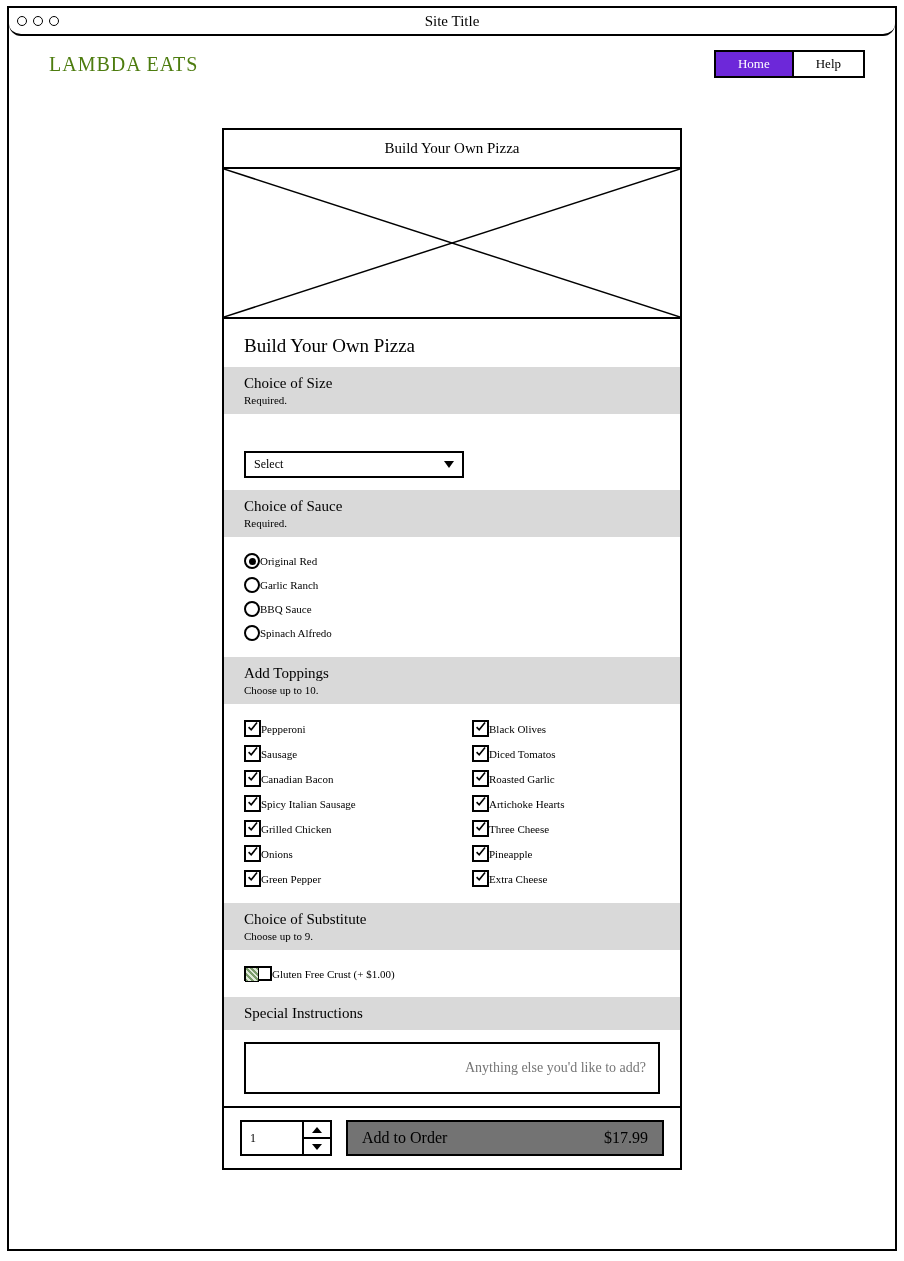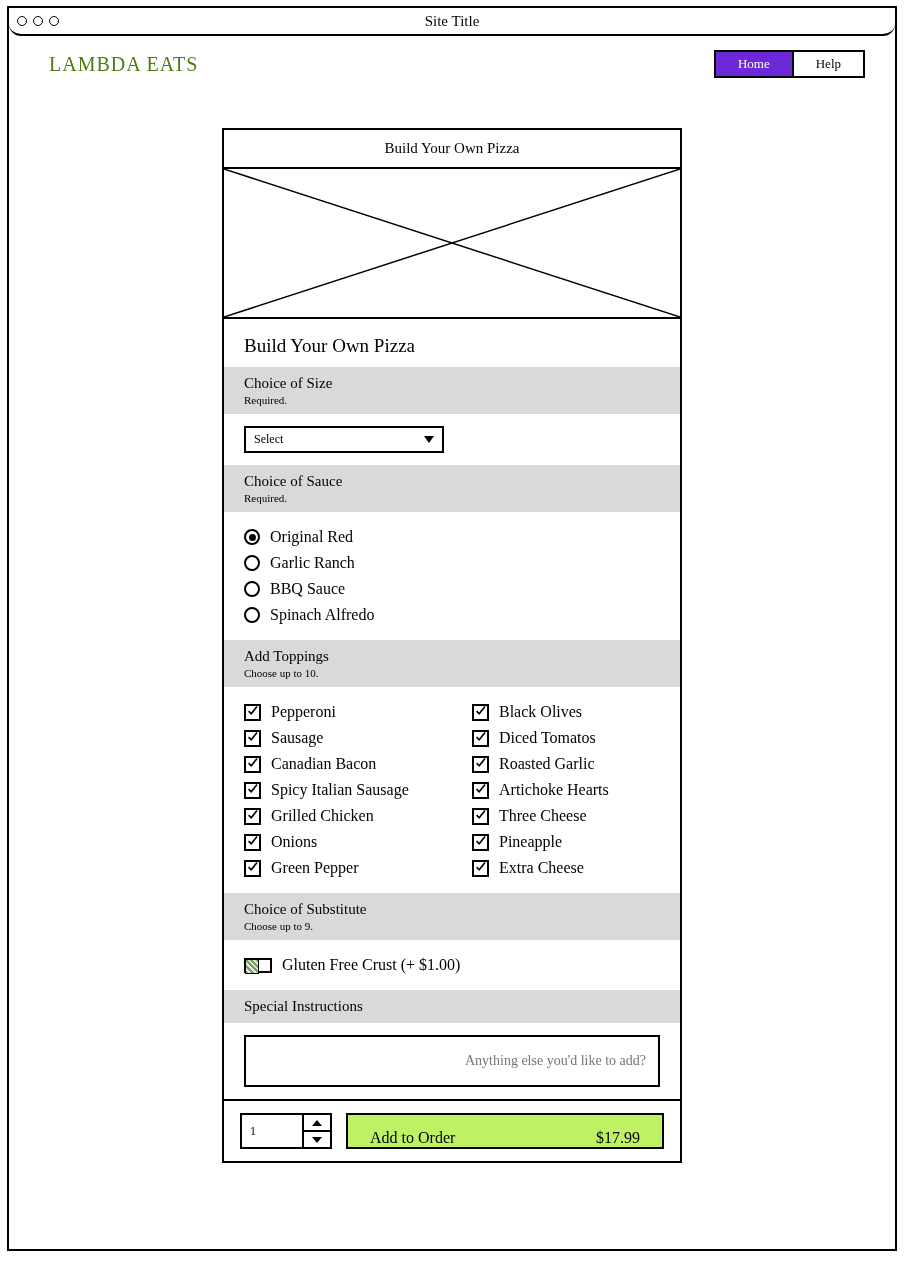--- a/index.html
+++ b/index.html
@@ -94,43 +94,43 @@
     background: #d9d9d9;
     padding: 8px 20px 8px;
   }
   .section-h .sh-title { font-size: 15px; }
   .section-h .sh-sub { font-size: 11px; margin-top: 2px; }
 
   .section-body { padding: 12px 20px; }
 
   .select-box {
     border: 2px solid #000;
-    width: 200px;
+    width: 220px;
     padding: 4px 8px;
     font-size: 12px;
     display: flex;
     justify-content: space-between;
     align-items: center;
     cursor: pointer;
     font-family: inherit;
     background: #fff;
+    margin-top: 25px;
   }
   .select-box .caret {
     width: 0; height: 0;
     border-left: 5px solid transparent;
     border-right: 5px solid transparent;
     border-top: 7px solid #000;
   }
 
   .radio-row, .check-row {
     display: flex;
     align-items: center;
-    gap: 10px;
     padding: 4px 0;
-    font-size: 16px;
+    font-size: 11px;
   }
   .radio {
     width: 16px; height: 16px;
     border: 2.5px solid #000;
     border-radius: 50%;
     display: flex; align-items: center; justify-content: center;
     cursor: pointer;
     flex-shrink: 0;
   }
   .radio .dot {
@@ -218,25 +218,25 @@
     width: 0; height: 0;
     border-left: 5px solid transparent;
     border-right: 5px solid transparent;
     border-top: 6px solid #000;
   }
   .add-btn {
     flex: 1;
     border: 2px solid #000;
     display: flex;
     justify-content: space-between;
-    align-items: flex-end;
-    padding: 0 22px;
+    align-items: center;
+    padding: 0 14px;
     font-size: 16px;
     cursor: pointer;
-    background: #bef264;
+    background: #737373;
     font-family: inherit;
   }
 </style>
 </head>
 <body>
 
 <div class="window">
 
   <div class="titlebar">
     <div class="win-controls">

